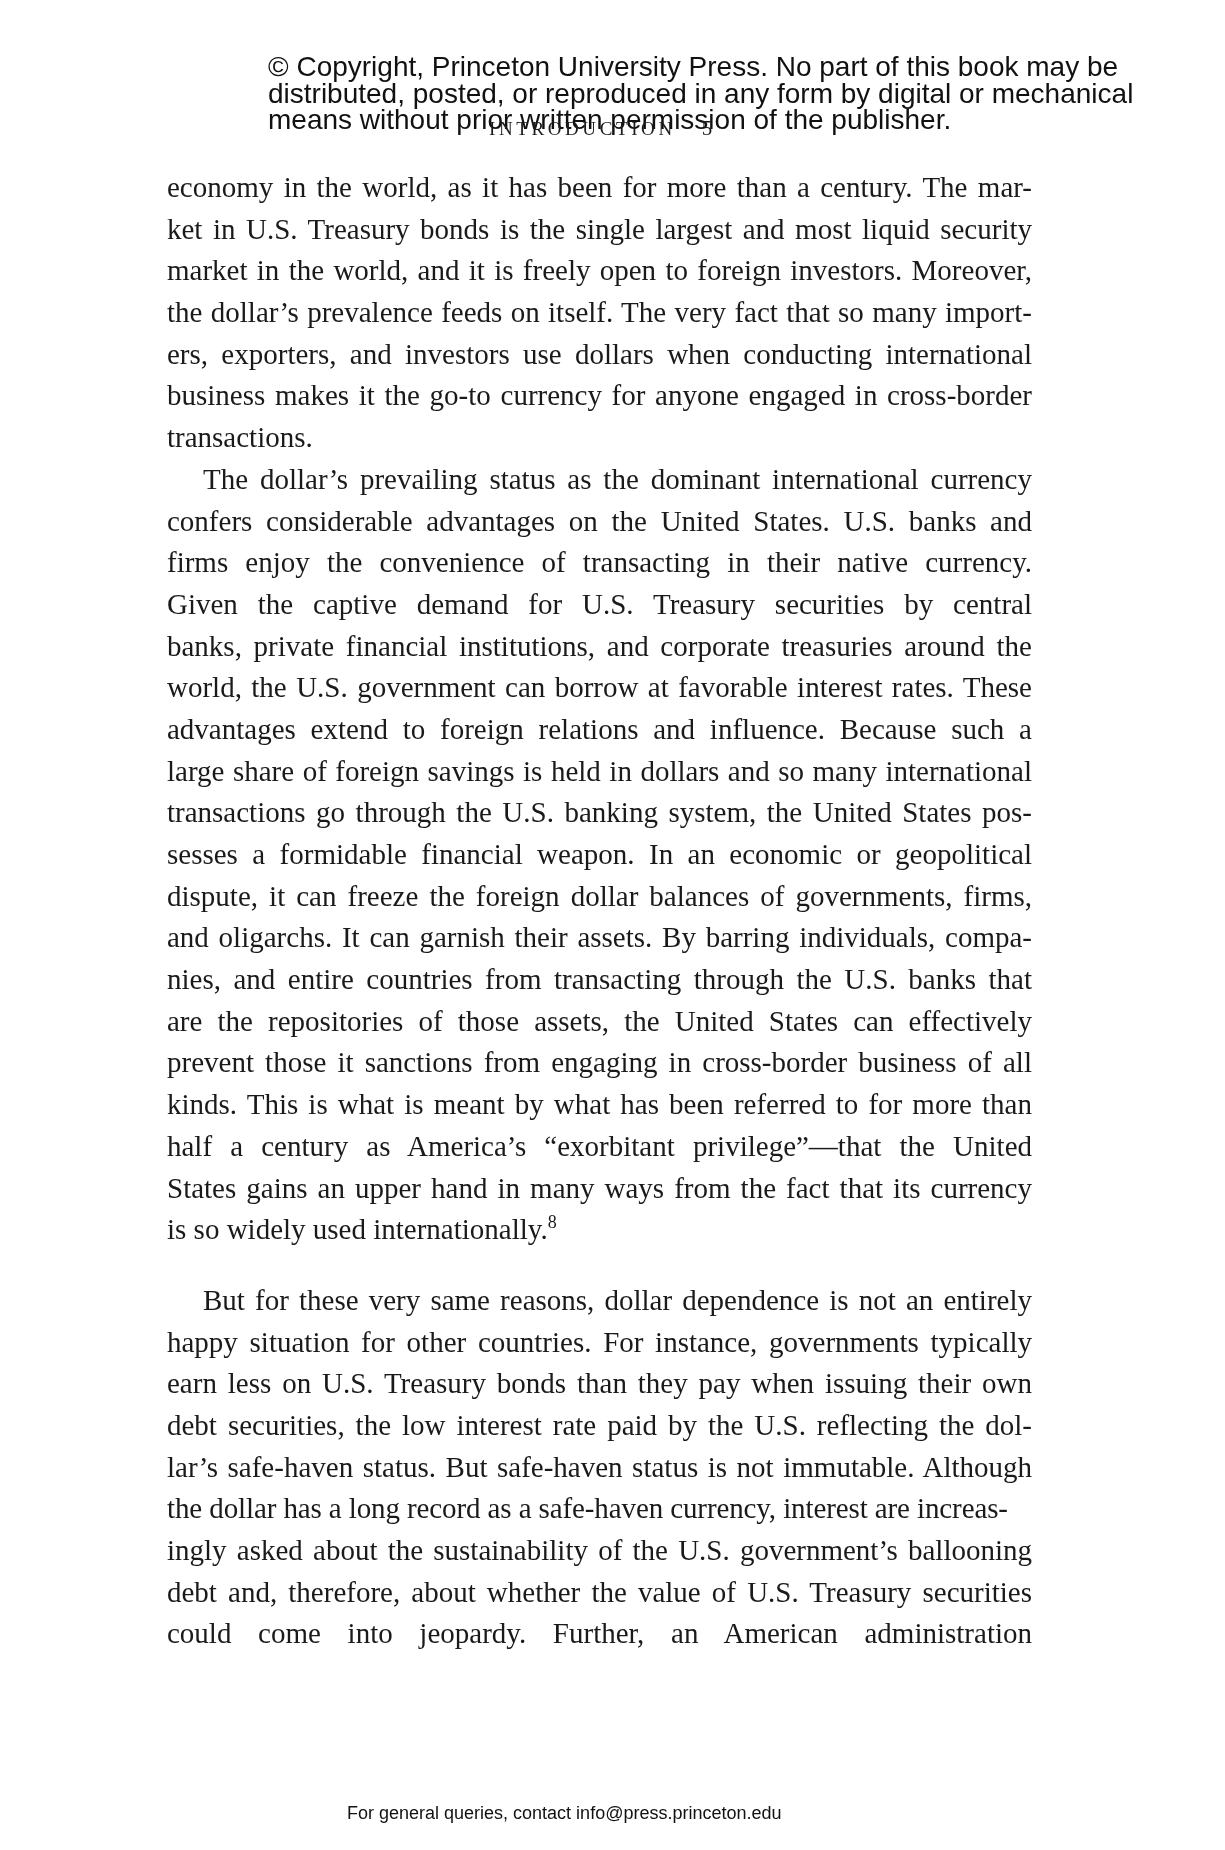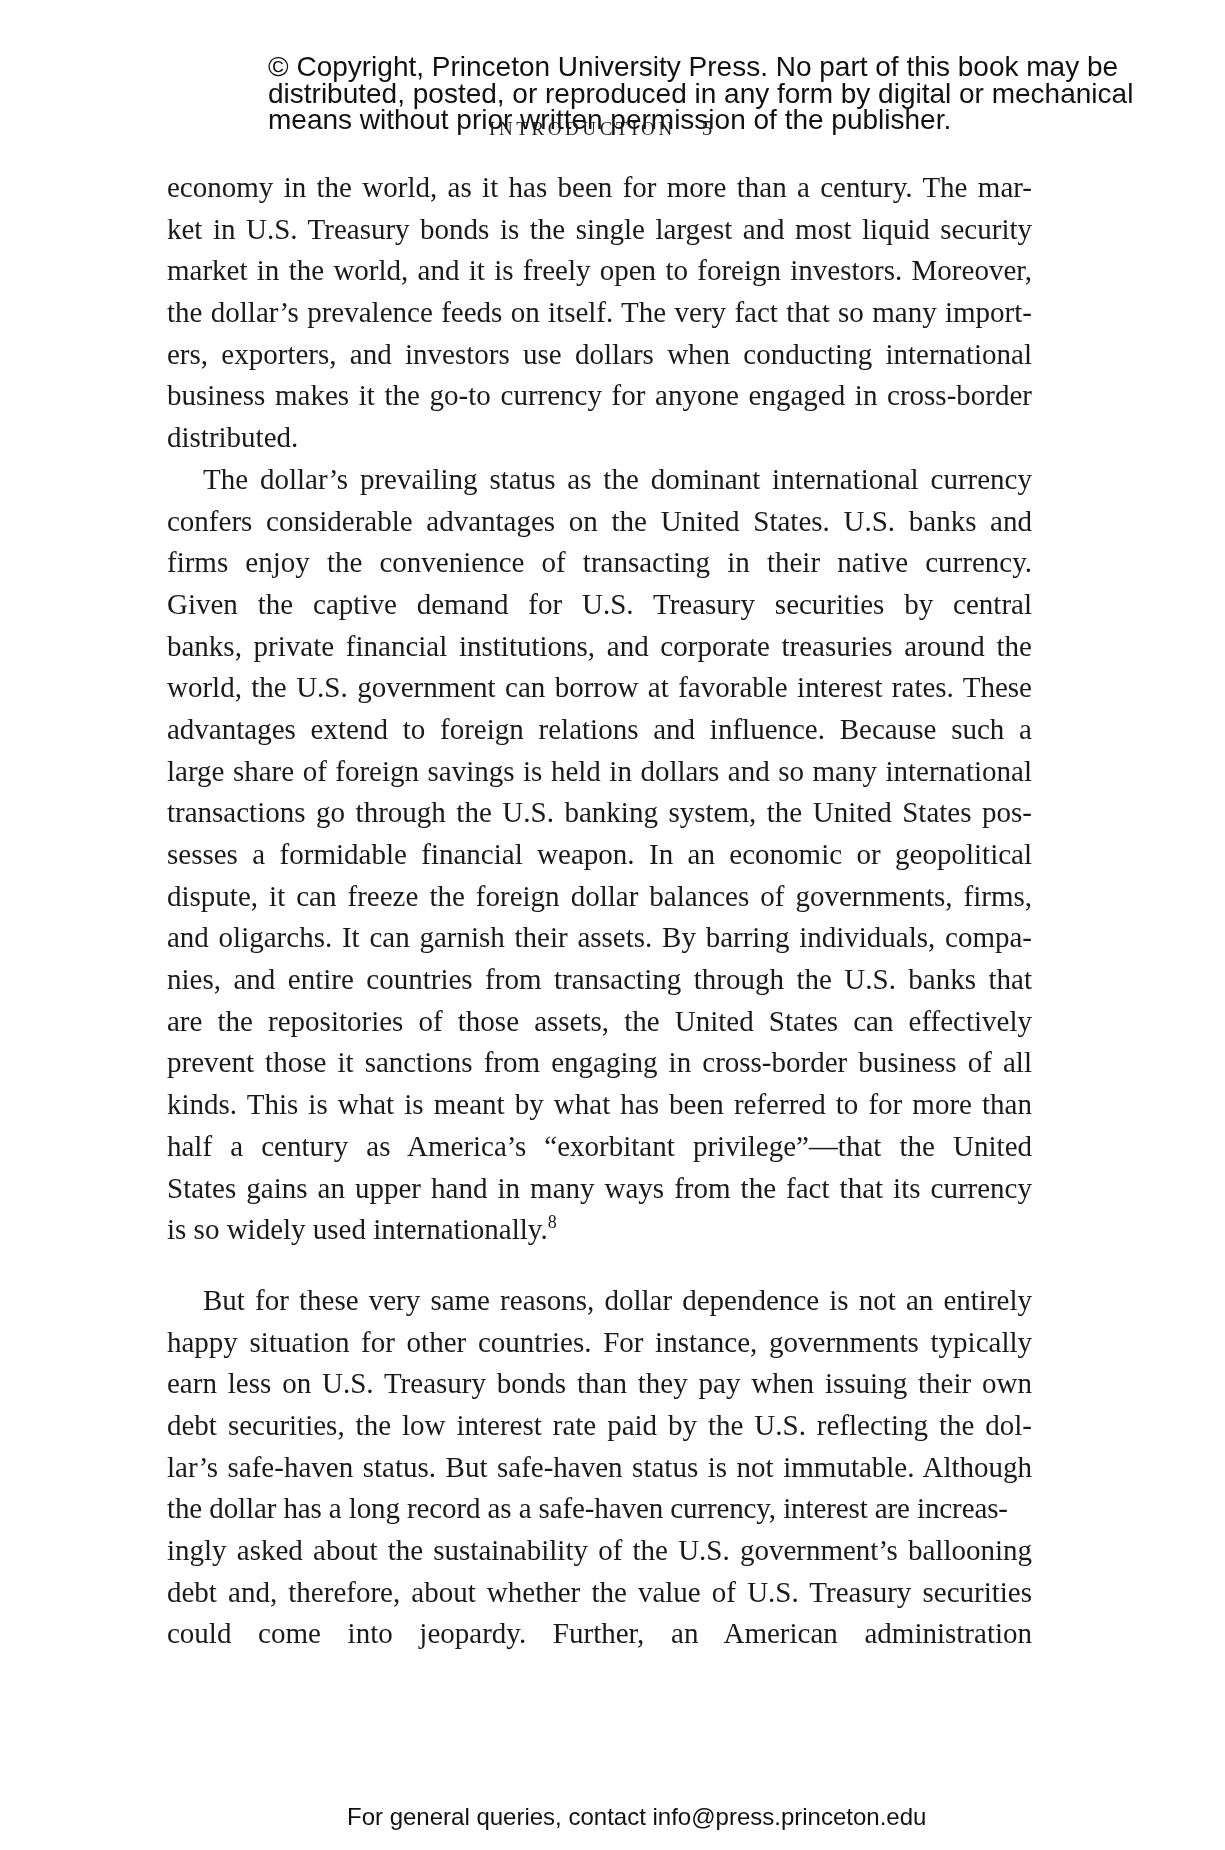--- a/index.html
+++ b/index.html
@@ -25,21 +25,21 @@
   }
   .line {
     display: block; height: 41.7px; white-space: nowrap; overflow: visible;
     text-align: justify; text-align-last: justify;
   }
   .line.last { text-align-last: left; }
   .line.indent { padding-left: 36px; }
   sup.fn { font-size: 18px; line-height: 0; vertical-align: 11px; }
   .footer {
     position: absolute; left: 347px; top: 1803px; white-space: nowrap;
-    font-family: "Liberation Sans", sans-serif; font-size: 24px; color: #111111;
+    font-family: "Liberation Sans", sans-serif; font-size: 18px; color: #111111;
   }
 </style>
 </head>
 <body>
 
 <div class="copyright">
   <span class="cl">© Copyright, Princeton University Press. No part of this book may be</span>
   <span class="cl">distributed, posted, or reproduced in any form by digital or mechanical</span>
   <span class="cl">means without prior written permission of the publisher.</span>
 </div>
@@ -49,21 +49,21 @@
 </div>
 
 <div class="body-text">
   <div>
     <span class="line" style="white-space: normal; word-spacing: 0px;">economy in the world, as it has been for more than a century. The mar-</span>
     <span class="line" style="white-space: normal; word-spacing: 0px;">ket in U.S. Treasury bonds is the single largest and most liquid security</span>
     <span class="line" style="white-space: normal; word-spacing: 0px;">market in the world, and it is freely open to foreign investors. Moreover,</span>
     <span class="line" style="white-space: normal; word-spacing: 0px;">the dollar’s prevalence feeds on itself. The very fact that so many import-</span>
     <span class="line" style="white-space: normal; word-spacing: 0px;">ers, exporters, and investors use dollars when conducting international</span>
     <span class="line" style="white-space: normal; word-spacing: 0px;">business makes it the go-to currency for anyone engaged in cross-border</span>
-    <span class="line last" style="white-space: nowrap; word-spacing: 0px;">distributed.</span>
+    <span class="line last" style="white-space: nowrap; word-spacing: 0px;">transactions.</span>
   </div>
   <div>
     <span class="line indent" style="white-space: normal; word-spacing: 0px;">The dollar’s prevailing status as the dominant international currency</span>
     <span class="line" style="white-space: normal; word-spacing: 0px;">confers considerable advantages on the United States. U.S. banks and</span>
     <span class="line" style="white-space: normal; word-spacing: 0px;">firms enjoy the convenience of transacting in their native currency.</span>
     <span class="line" style="white-space: normal; word-spacing: 0px;">Given the captive demand for U.S. Treasury securities by central</span>
     <span class="line" style="white-space: normal; word-spacing: 0px;">banks, private financial institutions, and corporate treasuries around the</span>
     <span class="line" style="white-space: normal; word-spacing: 0px;">world, the U.S. government can borrow at favorable interest rates. These</span>
     <span class="line" style="white-space: normal; word-spacing: 0px;">advantages extend to foreign relations and influence. Because such a</span>
     <span class="line" style="white-space: normal; word-spacing: 0px;">large share of foreign savings is held in dollars and so many international</span>

